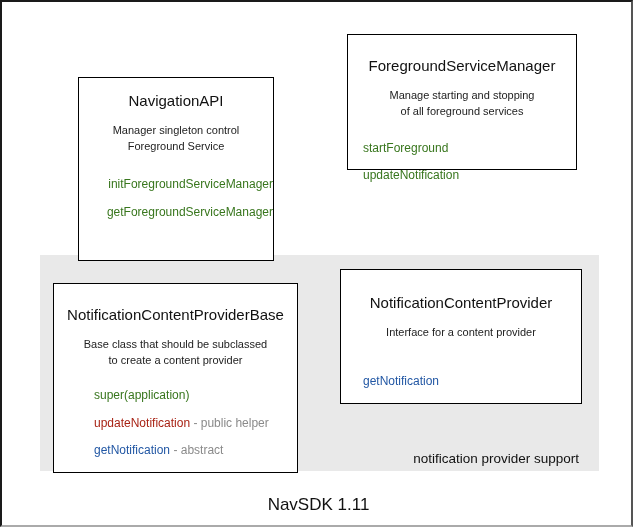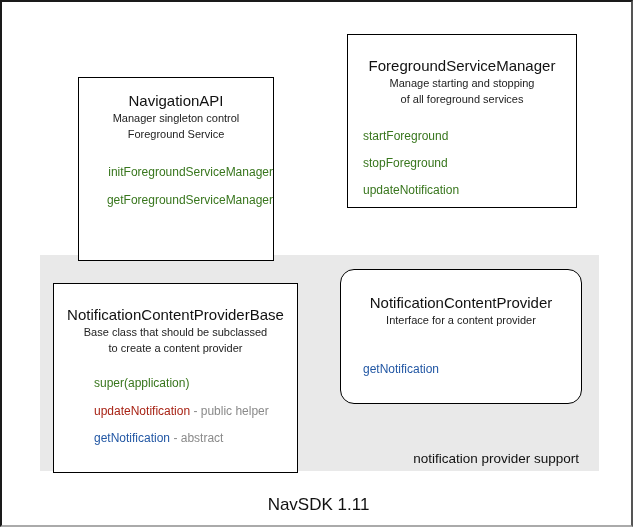--- a/index.html
+++ b/index.html
@@ -27,29 +27,30 @@
     position: absolute;
     right: 20px; bottom: 5px;
     font-size: 13.5px; color: #111111;
   }
   .class-box {
     position: absolute;
     background: #ffffff;
     border: 1.5px solid #000000;
   }
   .box-a { left: 76px;  top: 75px;  width: 196px; height: 184px; padding-top: 14px; }
-  .box-b { left: 345px; top: 32px;  width: 230px; height: 174px; padding-top: 22px; }
+  .box-b { left: 345px; top: 32px;  width: 230px; height: 136px; padding-top: 22px; }
   .box-c { left: 51px;  top: 281px; width: 245px; height: 190px; padding-top: 22px; }
-  .box-d { left: 338px; top: 267px; width: 242px; height: 135px; padding-top: 24px; border-radius: 14px; }
+  .box-d { left: 338px; top: 267px; width: 242px; height: 135px; padding-top: 24px; }
   .box-title {
     font-size: 15px; line-height: 18px;
     text-align: center; color: #111111;
     white-space: nowrap;
   }
   .box-desc {
+    margin-top: 12px;
     font-size: 11px; line-height: 16px;
     text-align: center; color: #222222;
   }
   .methods { font-size: 12px; }
   .box-a .methods { margin-top: 16px; text-align: right; }
   .box-a .methods .method { line-height: 28px; }
   .box-b .methods { margin-top: 16px; padding-left: 15px; }
   .box-b .methods .method { line-height: 27px; }
   .box-c .methods { margin-top: 14px; padding-left: 20px; }
   .box-c .methods .method { line-height: 27.5px; margin-left: 20px; }
@@ -88,21 +89,20 @@
   </div>
 
   <div class="class-box box-b">
     <div class="box-title">ForegroundServiceManager</div>
     <div class="box-desc">
       <div>Manage starting and stopping</div>
       <div>of all foreground services</div>
     </div>
     <div class="methods">
       <div class="method m-green">startForeground</div>
-      <div class="method m-green">stopForeground</div>
       <div class="method m-green">updateNotification</div>
     </div>
   </div>
 
   <div class="class-box box-c">
     <div class="box-title">NotificationContentProviderBase</div>
     <div class="box-desc">
       <div>Base class that should be subclassed</div>
       <div>to create a content provider</div>
     </div>

